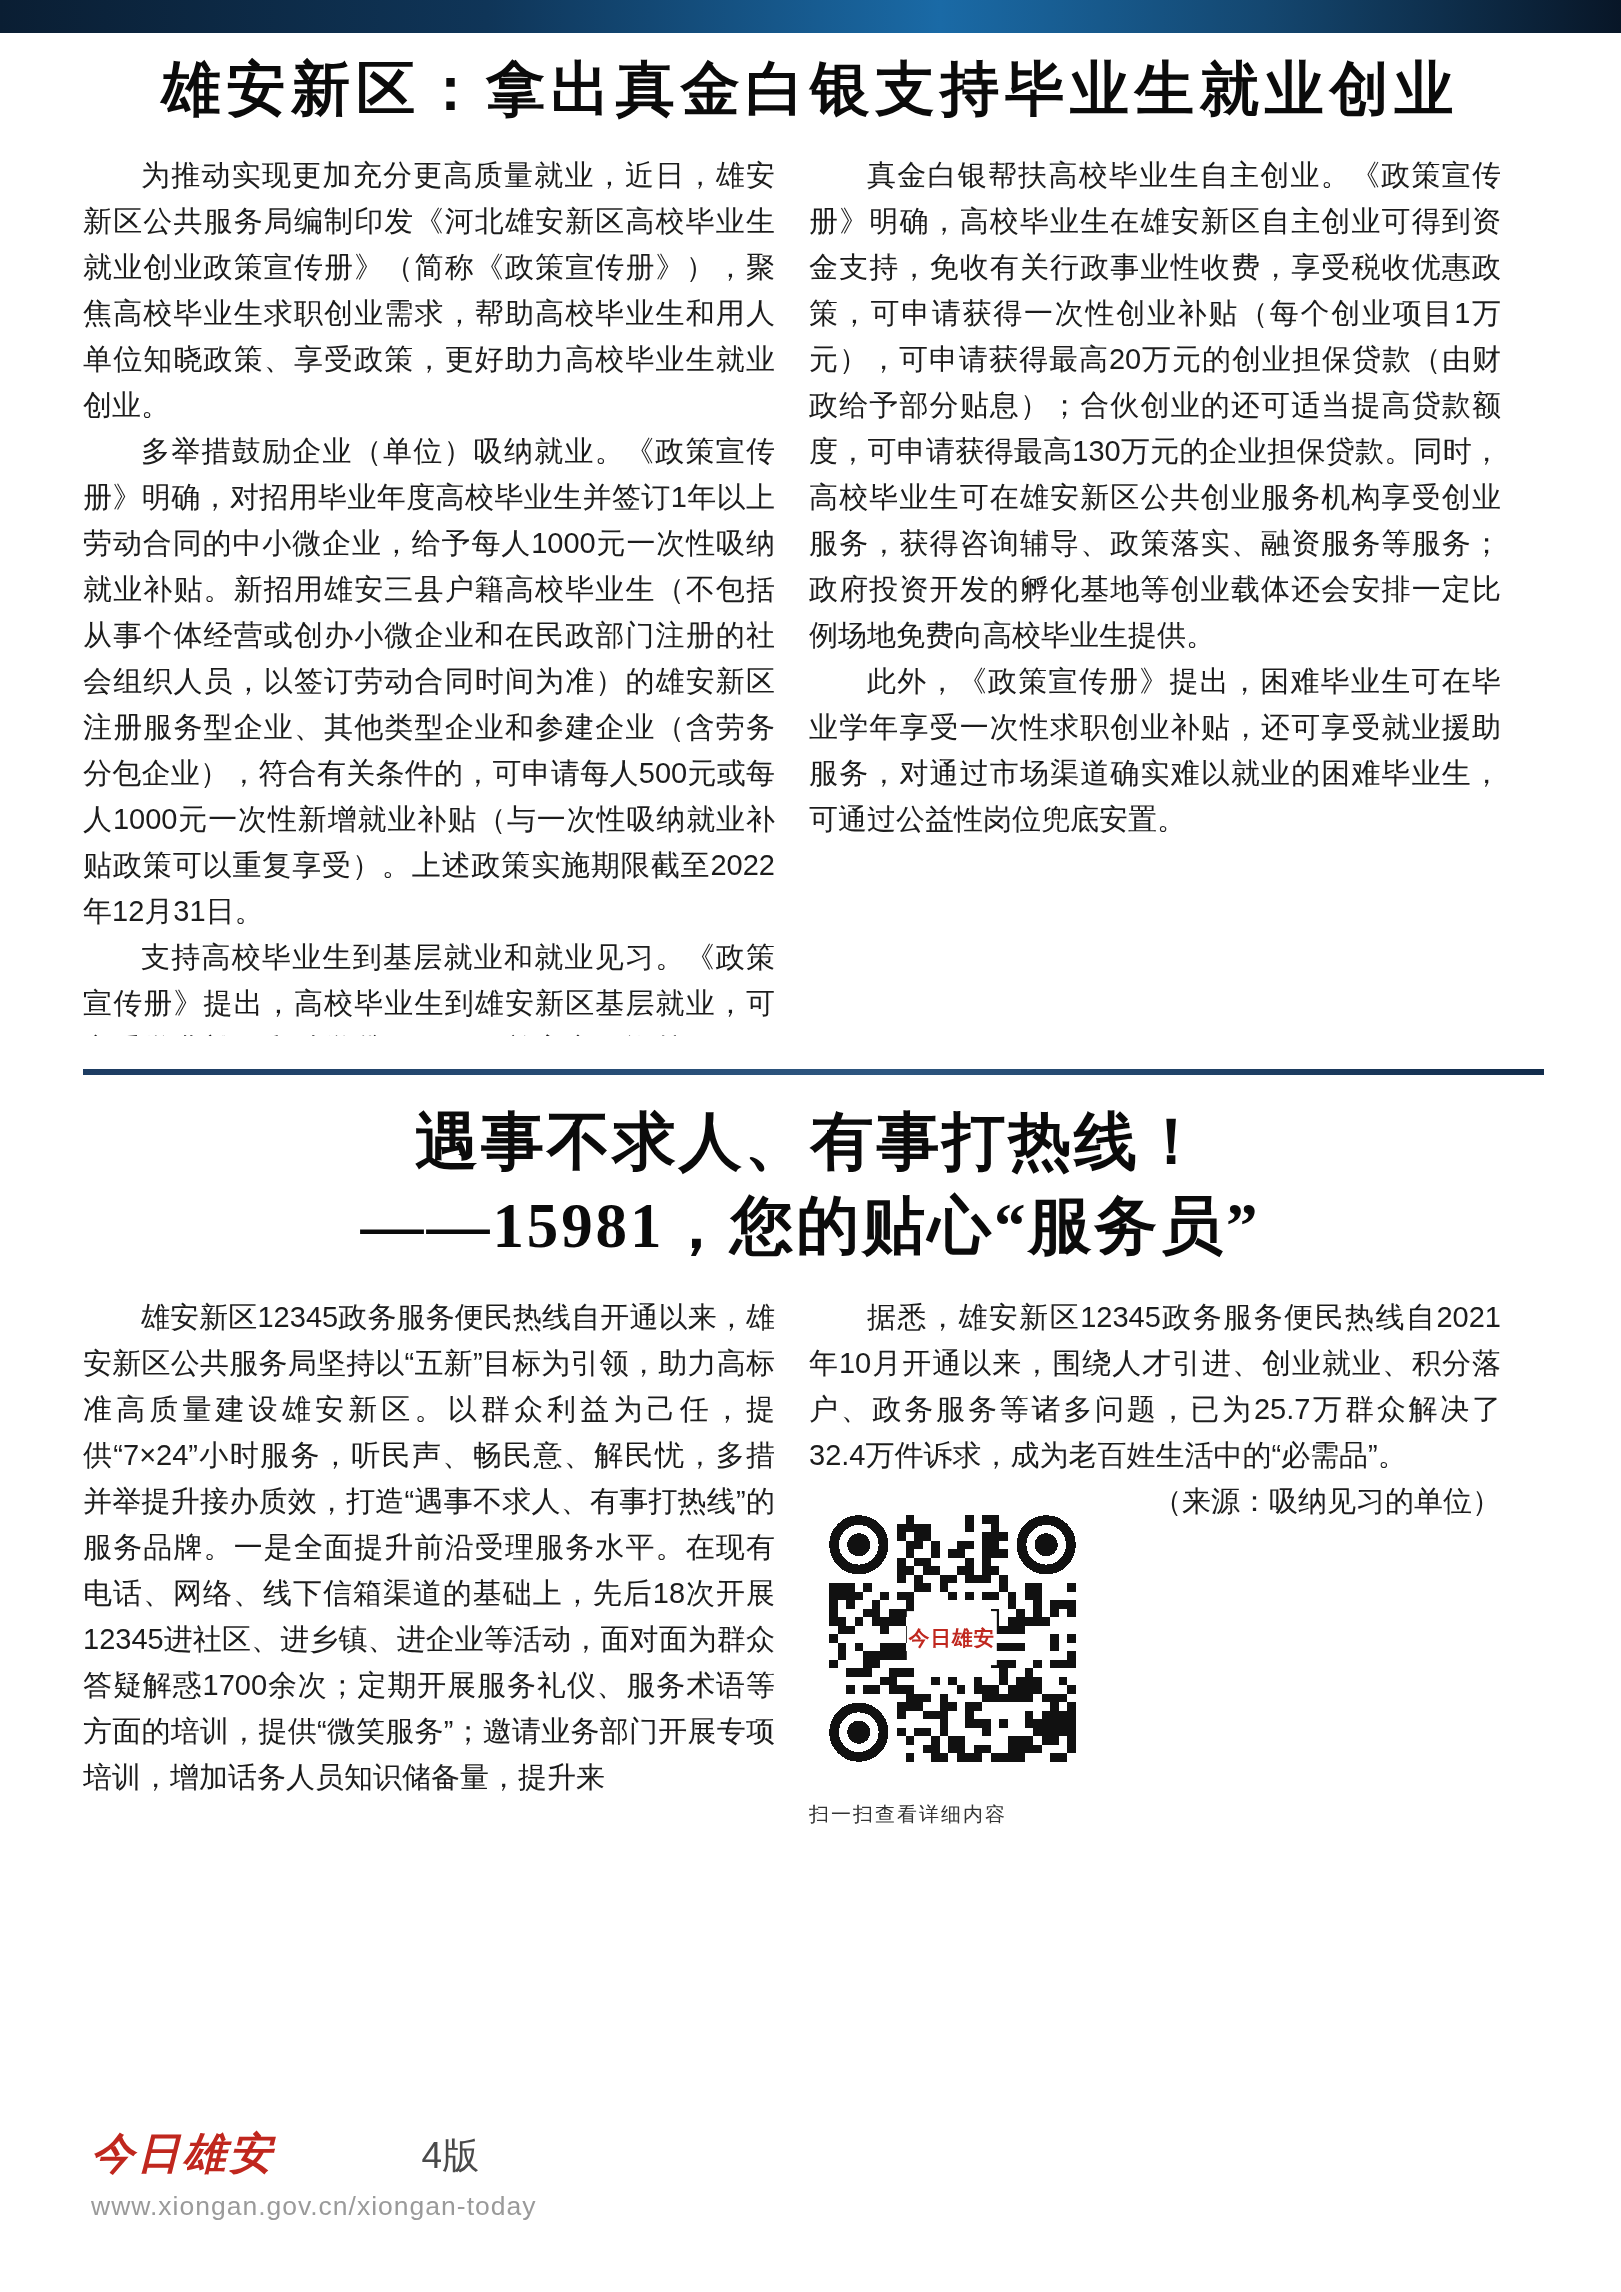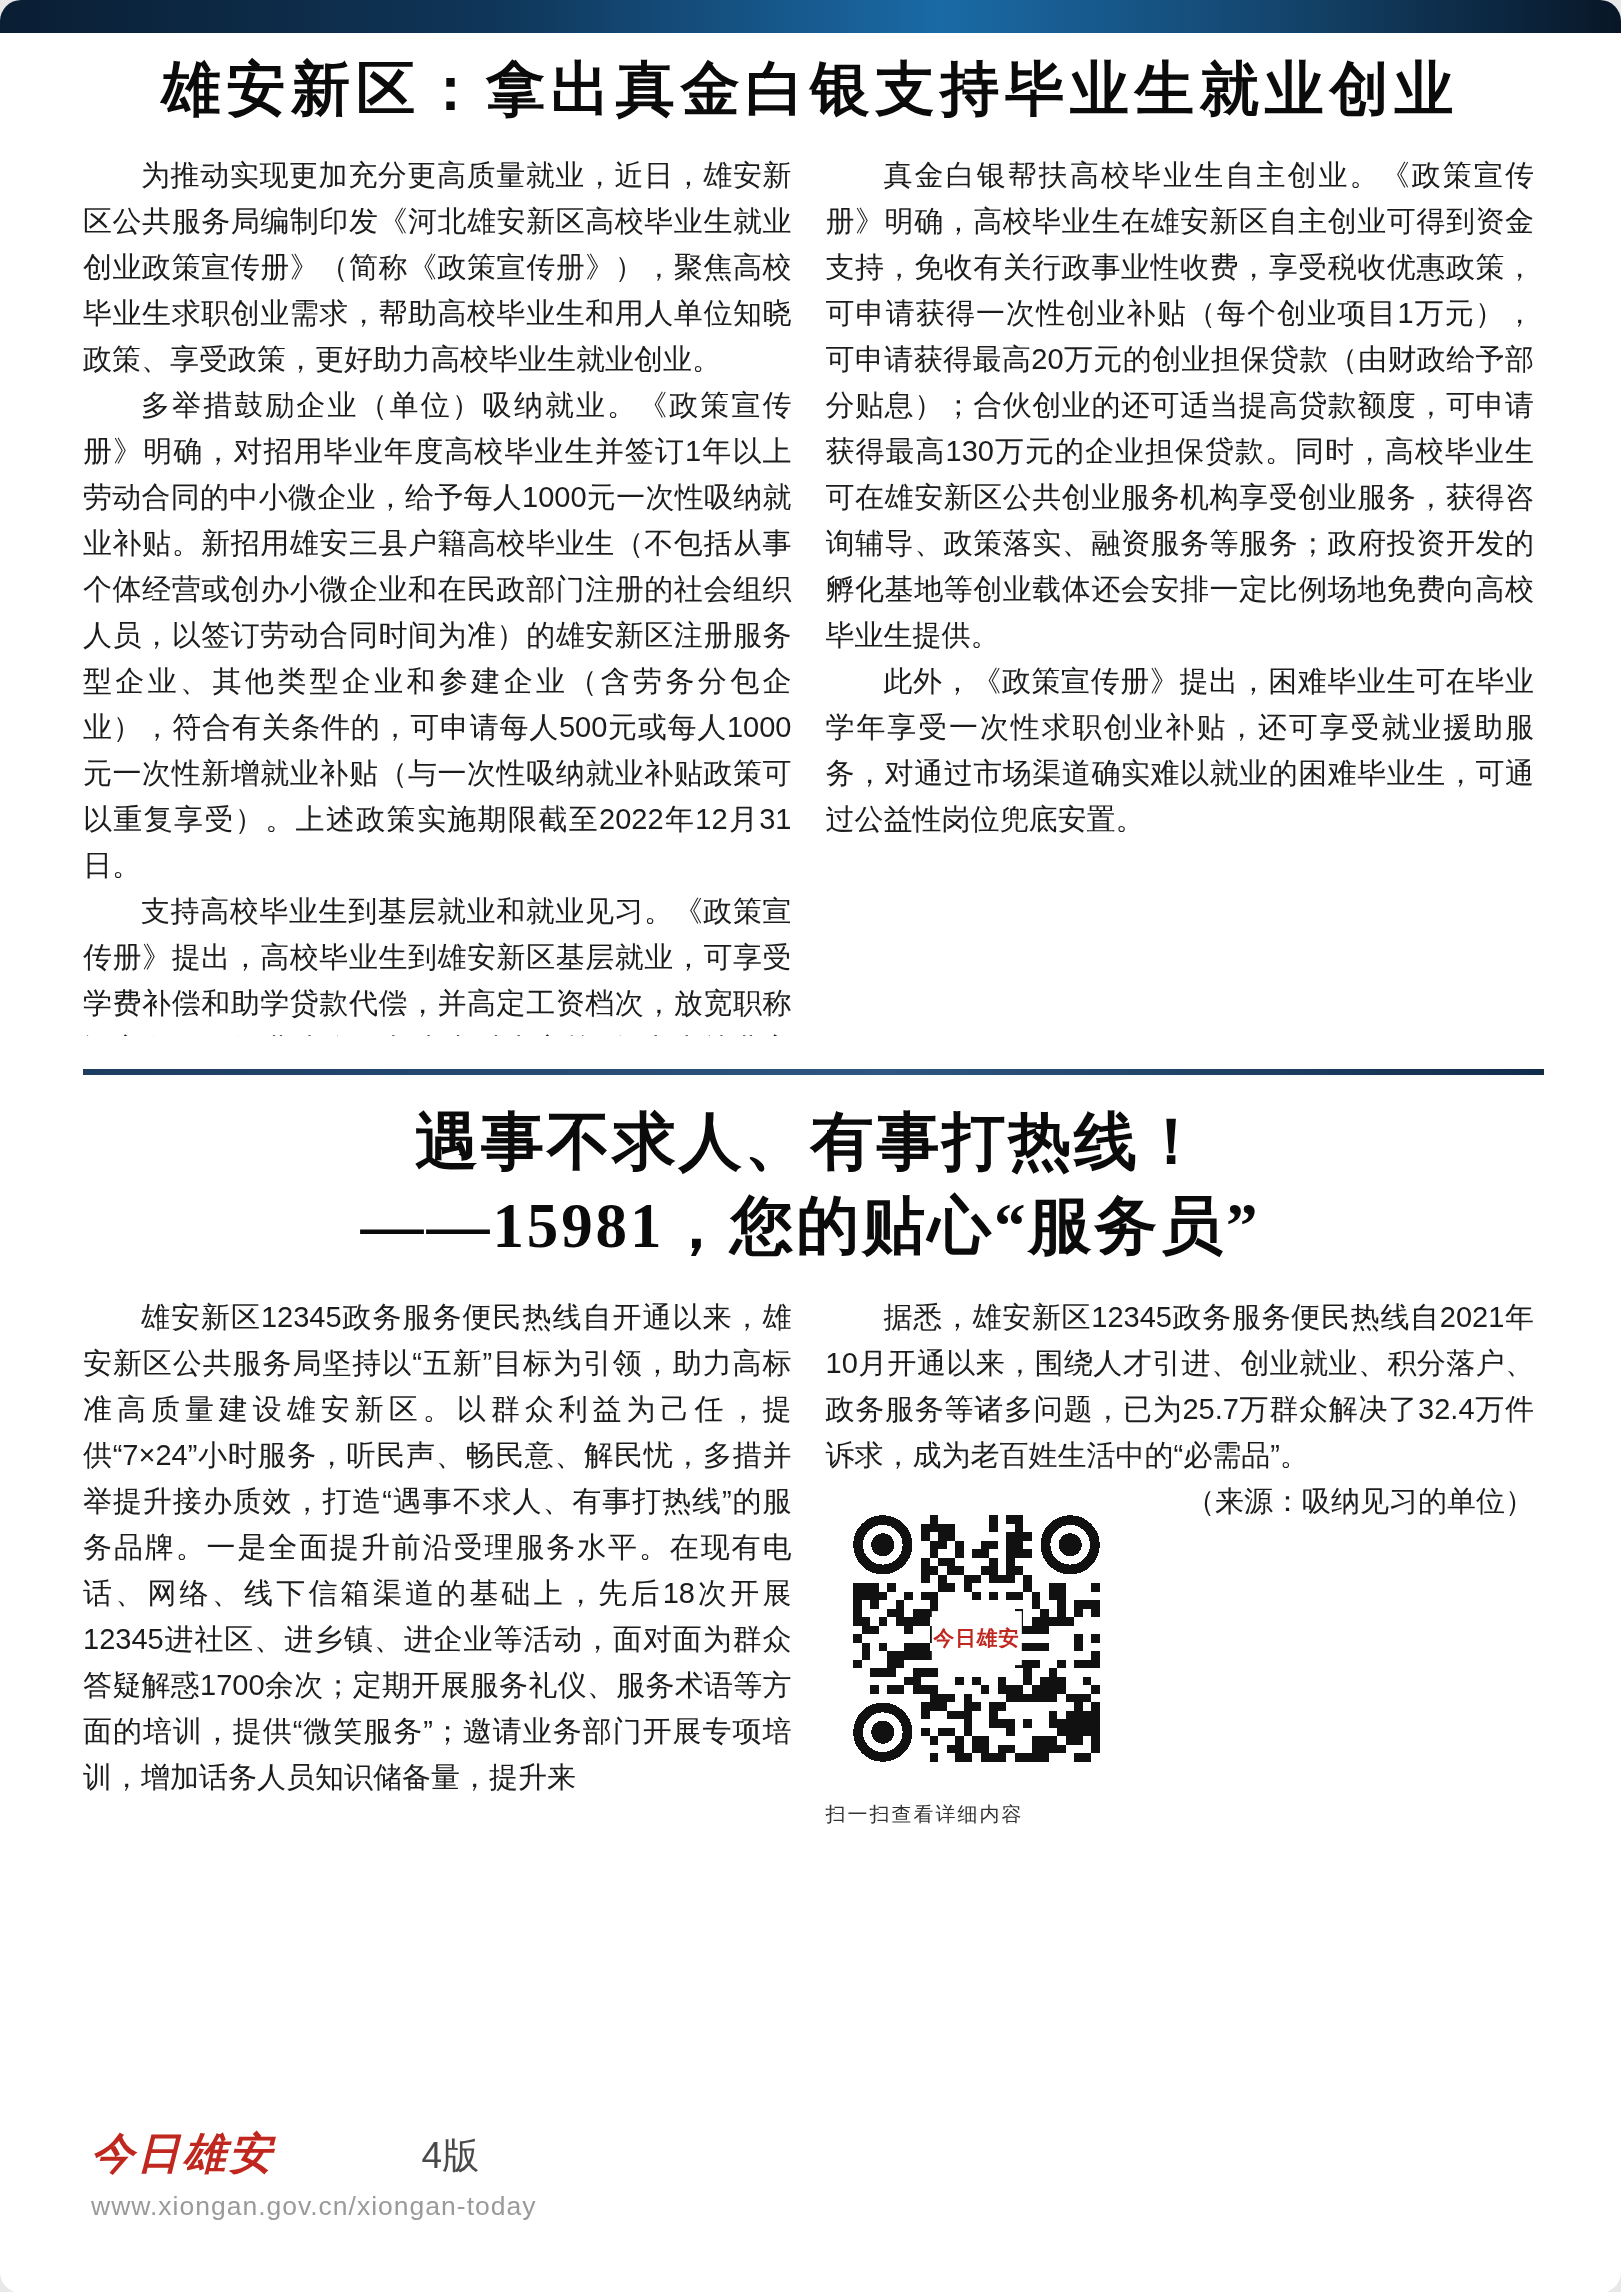--- a/index.html
+++ b/index.html
@@ -1,34 +1,33 @@
 <!DOCTYPE html>
 <html><head>
 <meta charset="utf-8">
 <style>
   html,body { margin:0; padding:0; background:#e8e8e8; }
   .page {
     position:relative; width:1621px; height:2293px; margin:0 auto;
     background:#ffffff; overflow:hidden;
     font-family:"Liberation Sans","DejaVu Sans",sans-serif;
     color:#1c1c1c;
-    border-radius:21px;
   }
   .topbar {
     height:33px; width:100%;
     background:linear-gradient(90deg,#0a1e33 0%,#0f3558 30%,#1a6aa6 58%,#144770 78%,#081627 100%);
   }
   .title1 {
     margin:17.6px 83px 0; text-align:center;
     font-family:"Liberation Serif","DejaVu Serif",serif;
     font-size:59px; line-height:76px; font-weight:700;
     letter-spacing:5.9px; color:#0b0b0b; white-space:nowrap;
   }
   .columns {
-    display:flex; gap:34px; padding:0 87px 0 83px; margin-top:25.5px;
+    display:flex; gap:34px; padding:0 120px 0 83px; margin-top:25.5px;
   }
   .col {
     width:718px; font-size:29px; line-height:46px;
     text-align:justify; color:#1c1c1c;
   }
   .art1 .col { height:884px; overflow:hidden; }
   .art2 .col-left { height:786px; overflow:hidden; }
   .col p { margin:0; text-indent:2em; }
   .col p.cont { text-indent:0; }
   .source { float:right; }

